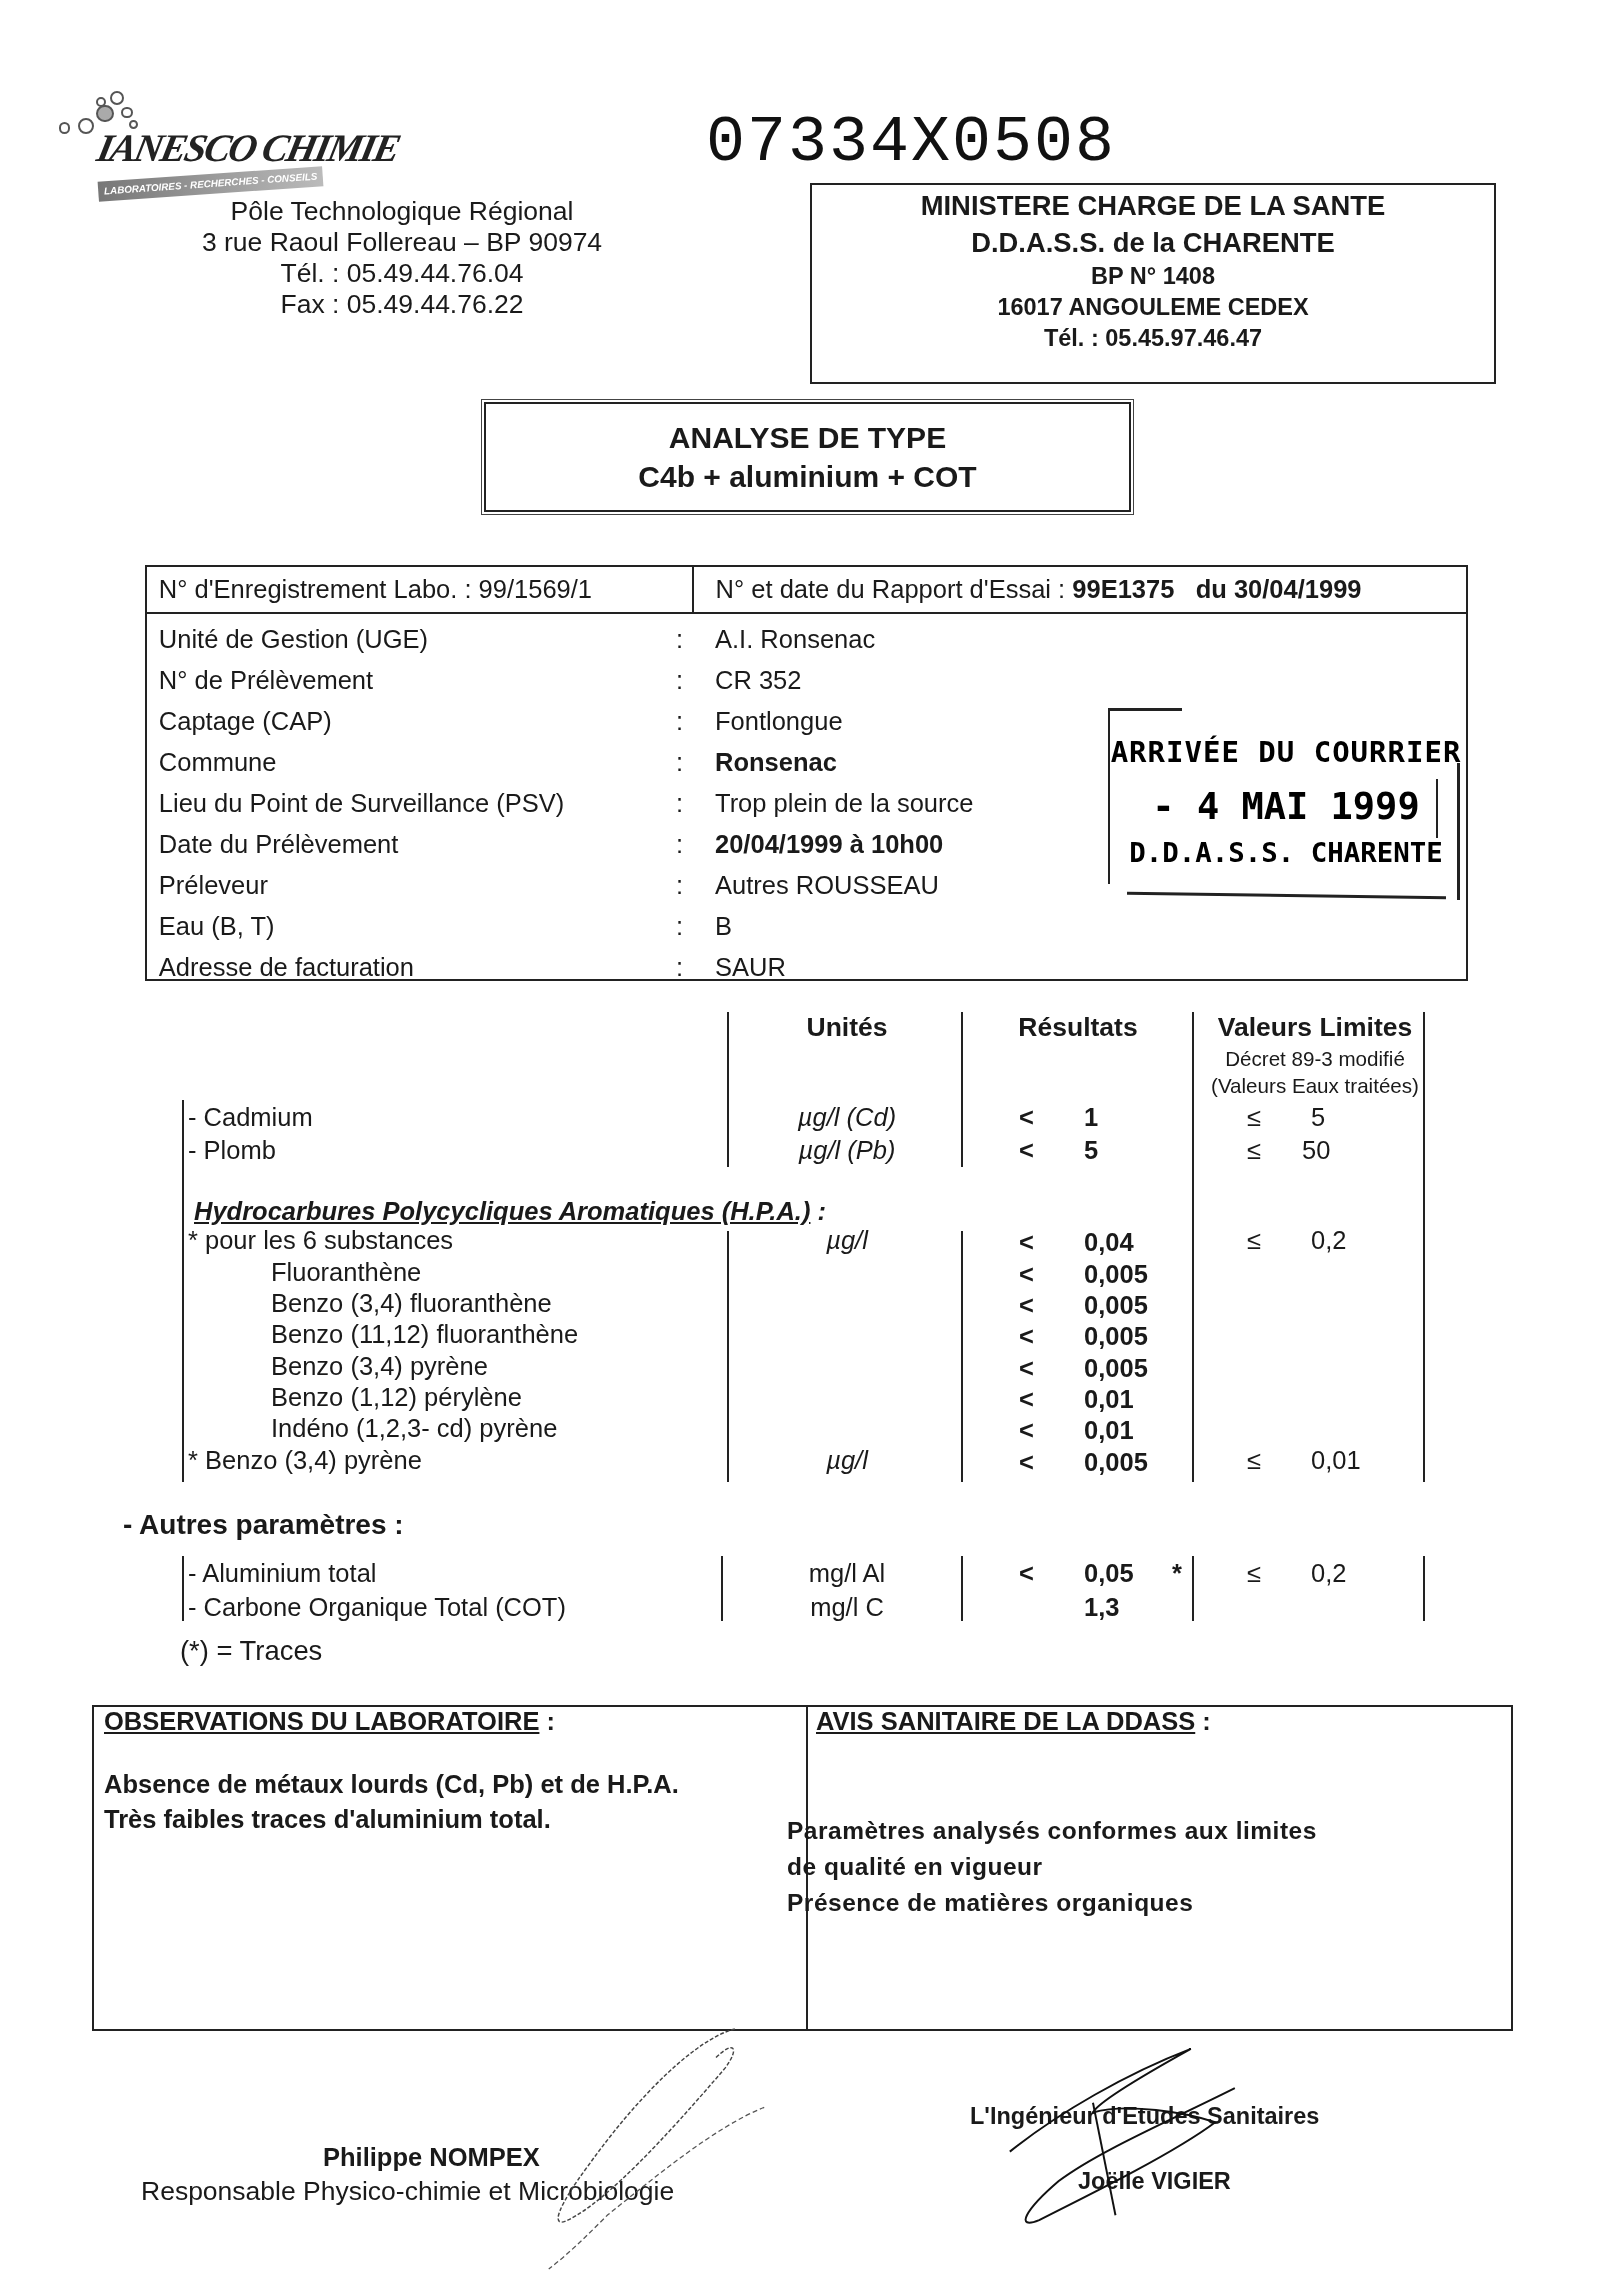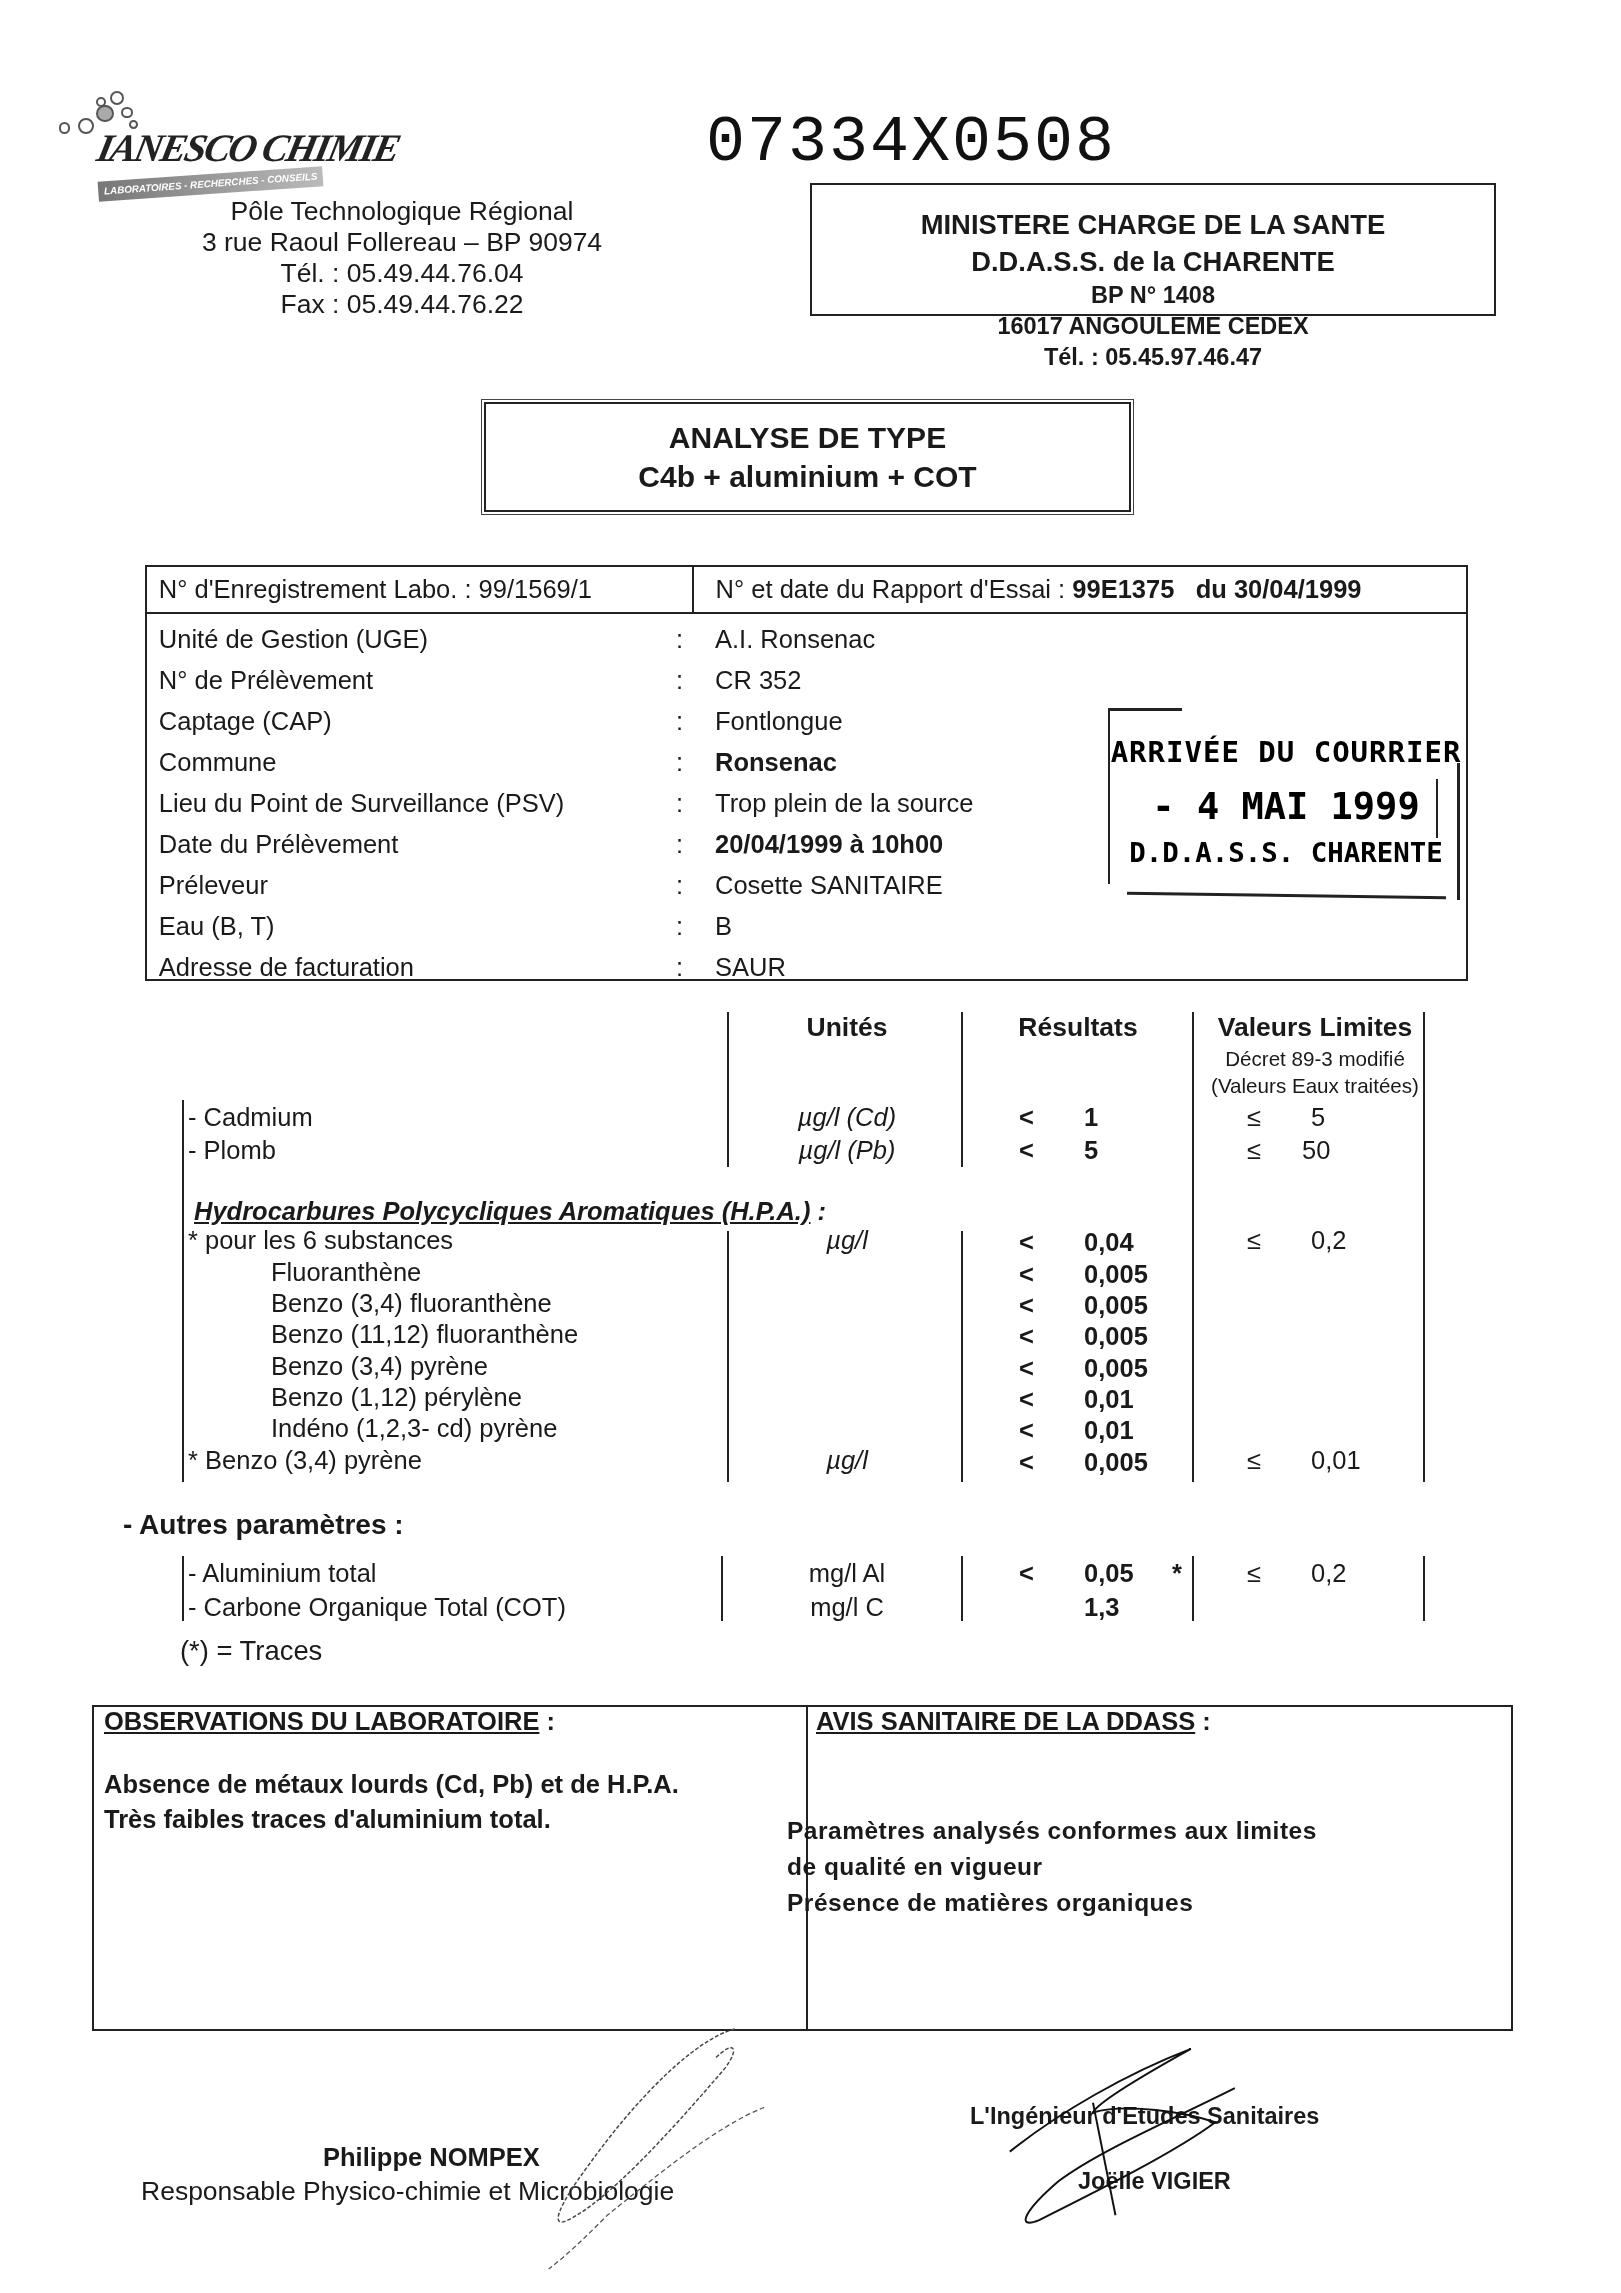--- a/index.html
+++ b/index.html
@@ -9,22 +9,22 @@
   
   .logo { left:39px; top:83px; width:294px; height:137px; }
   .logo-name { left:98px; top:125px; font-family:"Liberation Serif", serif; font-style:italic; font-size:39px;
                transform:skewX(-12deg); letter-spacing:-2px; font-weight:bold; color:#222; }
   .logo-band { left:98px; top:174px; width:225px; height:19.6px; background:linear-gradient(90deg,#777,#bbb);
                transform:rotate(-4deg); color:#fff; font-size:9.8px; font-style:italic; font-weight:bold; line-height:19.6px;
                padding-left:5.9px; box-sizing:border-box; white-space:nowrap; overflow:hidden; }
   .bubble { position:absolute; border:2px solid #555; border-radius:50%; }
   .lab-addr { left:147px; top:196px; width:510px; text-align:center; font-size:26.5px; line-height:31px; }
   .doc-code { left:706px; top:106px; font-family:"Liberation Mono", monospace; font-size:65px; letter-spacing:2px; color:#111; }
-  .dest-box { left:810px; top:183px; width:686px; height:133px; border:2px solid #222; box-sizing:border-box;
-              text-align:center; font-weight:bold; padding-top:21px; }
+  .dest-box { left:810px; top:183px; width:686px; height:201px; border:2px solid #222; box-sizing:border-box;
+              text-align:center; font-weight:bold; padding-top:2px; }
   .dest-box .l1 { font-size:27.4px; line-height:37px; }
   .dest-box .l2 { font-size:23.5px; line-height:31px; }
   .type-box { left:484px; top:402px; width:647px; height:110px; border:2.9px double #222; box-sizing:border-box;
               text-align:center; font-weight:bold; font-size:30px; line-height:39px; padding-top:13.7px; outline:1px solid #444; outline-offset:2.9px; }
   
   .info { left:145px; top:565px; width:1323px; height:416px; border:2px solid #222; box-sizing:border-box; font-size:25.5px; }
   .info-head { height:45px; border-bottom:2px solid #222; display:flex; }
   .info-head .c1 { width:547px; border-right:2px solid #222; padding:7.8px 11.8px; box-sizing:border-box; }
   .info-head .c2 { flex:1; padding:7.8px 21.6px; box-sizing:border-box; }
   .info-row { display:flex; height:41px; line-height:39px; }
@@ -126,21 +126,21 @@
         <div class="val">Trop plein de la source</div>
       </div>
       <div class="info-row">
         <div class="lbl">Date du Prélèvement</div>
         <div class="col">:</div>
         <div class="val bold">20/04/1999   à 10h00</div>
       </div>
       <div class="info-row">
         <div class="lbl">Préleveur</div>
         <div class="col">:</div>
-        <div class="val">Cosette SANITAIRE</div>
+        <div class="val">Autres ROUSSEAU</div>
       </div>
       <div class="info-row">
         <div class="lbl">Eau (B, T)</div>
         <div class="col">:</div>
         <div class="val">B</div>
       </div>
       <div class="info-row">
         <div class="lbl">Adresse de facturation</div>
         <div class="col">:</div>
         <div class="val">SAUR</div>

